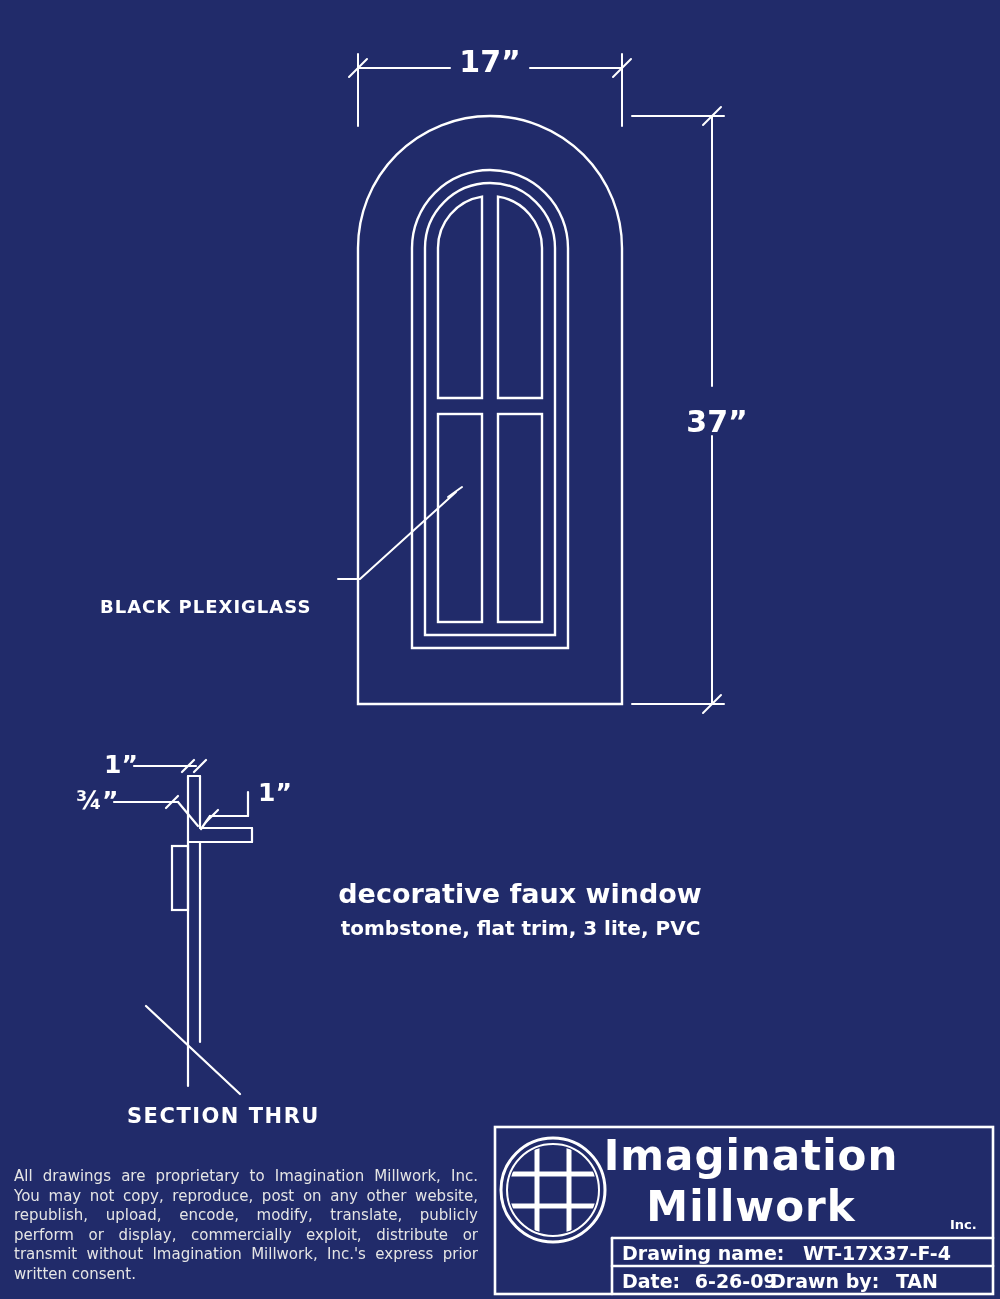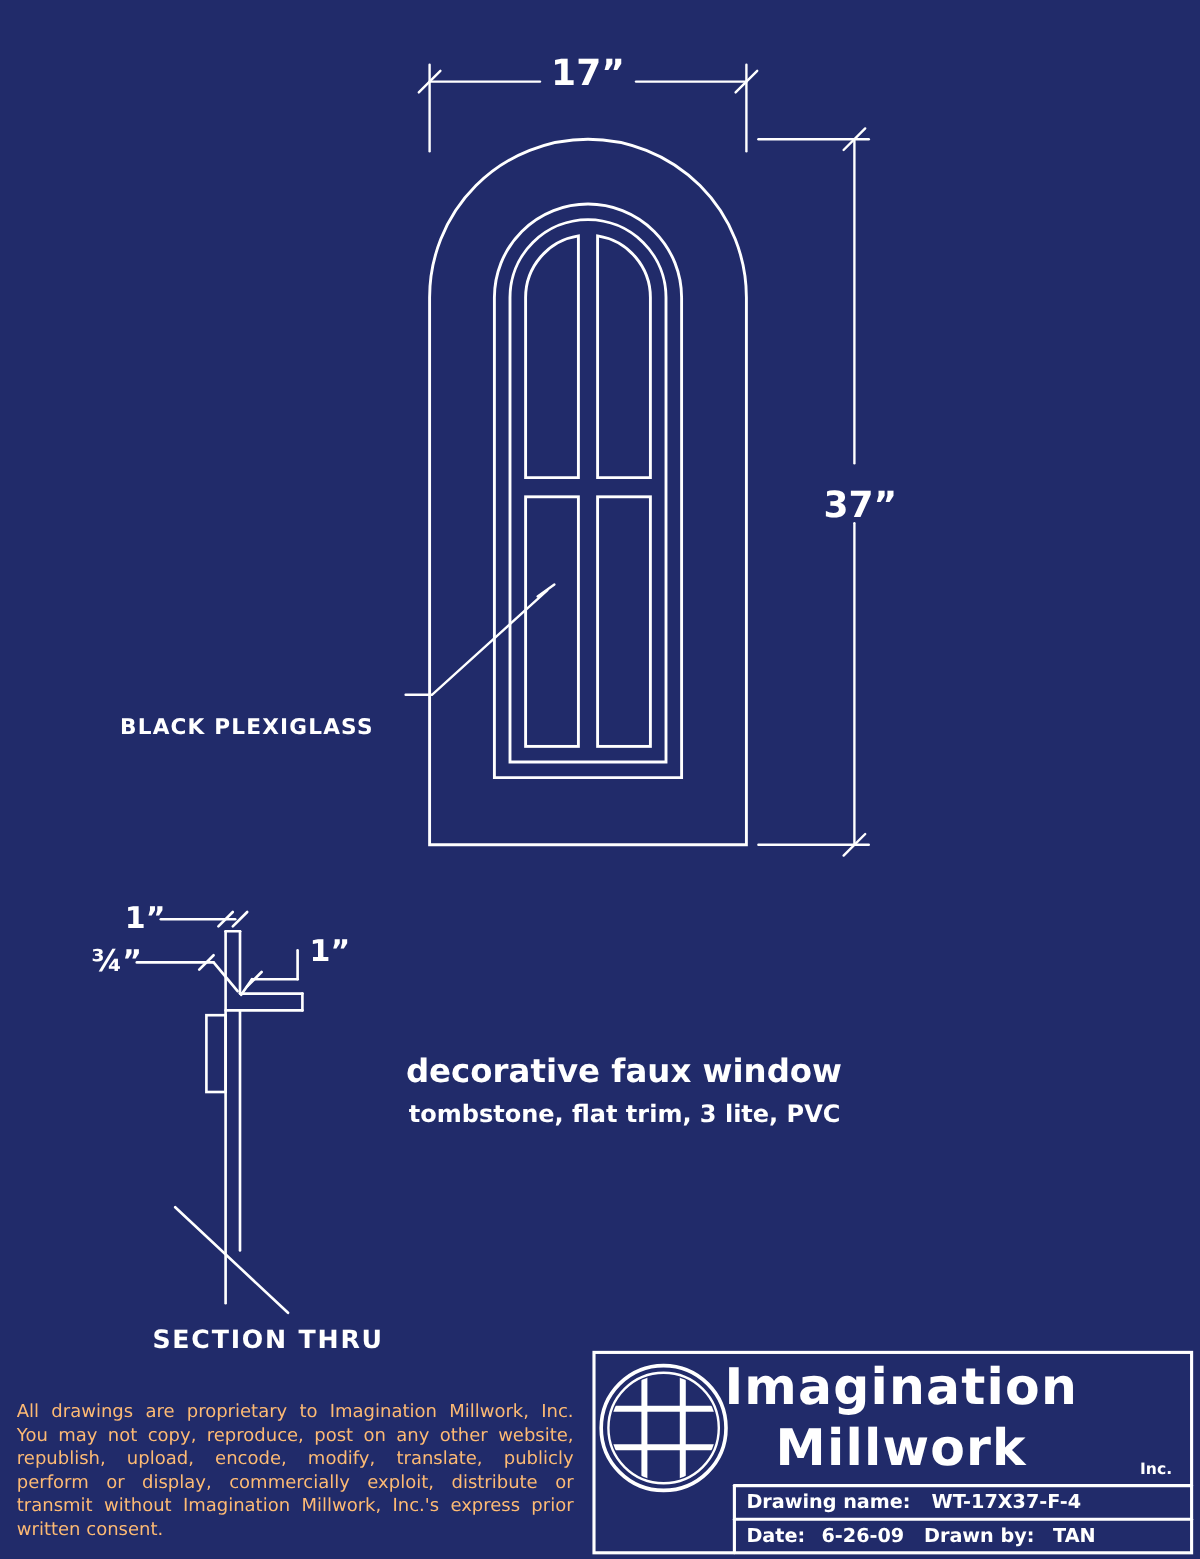--- a/index.html
+++ b/index.html
@@ -5,25 +5,25 @@
   html,body { margin:0; padding:0; }
   body { width:1000px; height:1299px; background:#212b6a; overflow:hidden; }
   .page { position:relative; width:1000px; height:1299px; background:#212b6a;
           font-family:"DejaVu Sans", sans-serif; }
   svg.linework { position:absolute; left:0; top:0; }
   .t { position:absolute; color:#ffffff; font-family:"DejaVu Sans", sans-serif;
        font-weight:bold; white-space:nowrap; }
   .ctr { text-align:center; }
   .dim { font-size:30px; }
   .secdim { font-size:25px; }
-  .copy { position:absolute; left:14px; top:1167px; width:464px; color:#fdba74;
+  .copy { position:absolute; left:14px; top:1167px; width:464px; color:#e5e5e5;
           font-size:15px; line-height:19.6px; font-weight:normal; }
   .copy .jline { text-align:justify; text-align-last:justify; }
   .company { font-size:42px; letter-spacing:1px; }
-  .rowtext { font-size:16px; }
+  .rowtext { font-size:19px; }
 </style>
 </head>
 <body>
 
 <div class="page">
 
   <svg class="linework" width="1000" height="1299" viewBox="0 0 1000 1299">
     <defs>
       <clipPath id="logoClip">
           <circle cx="553" cy="1190" r="44"></circle>

